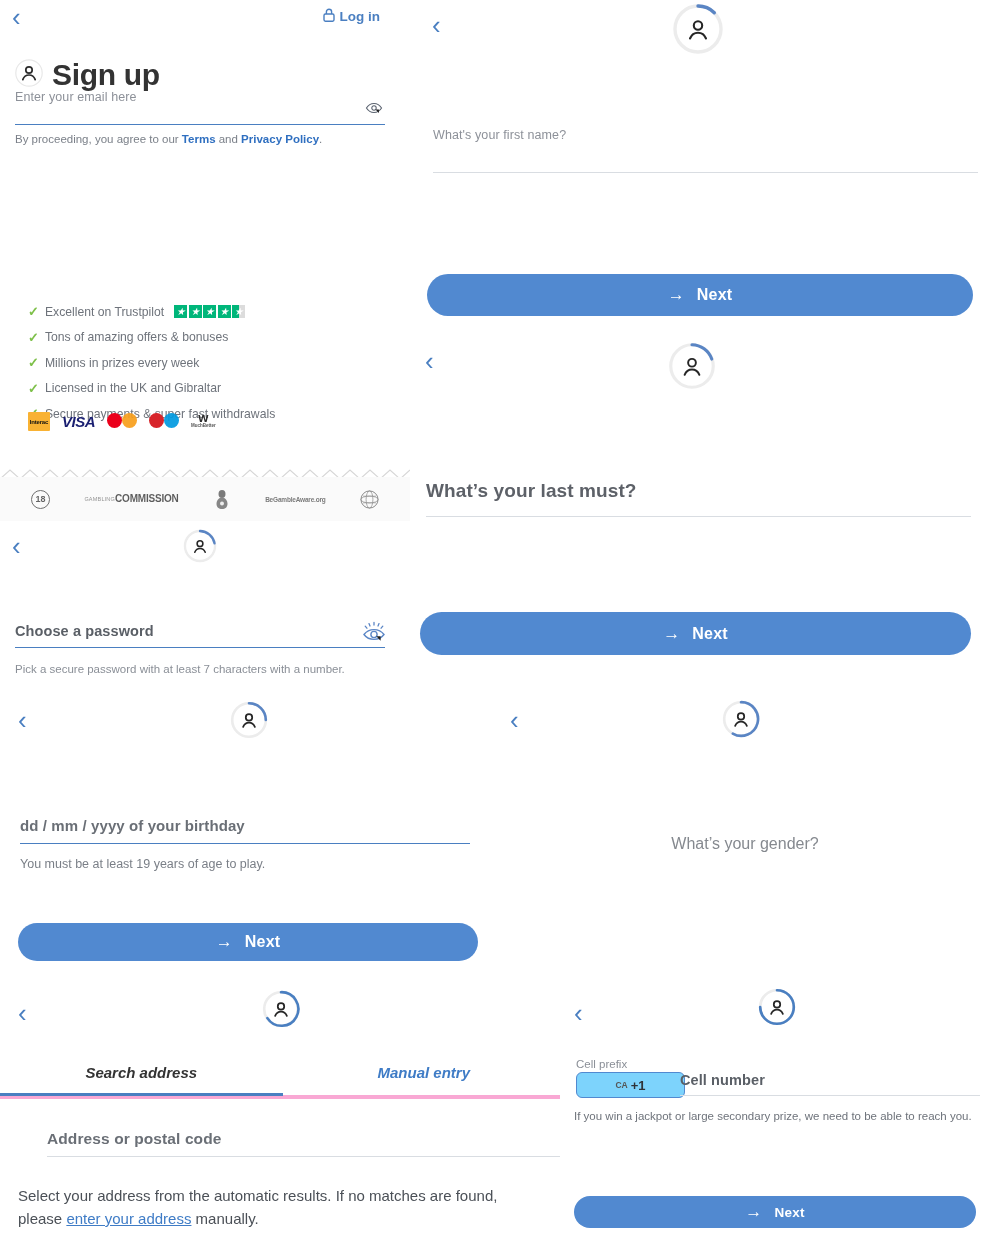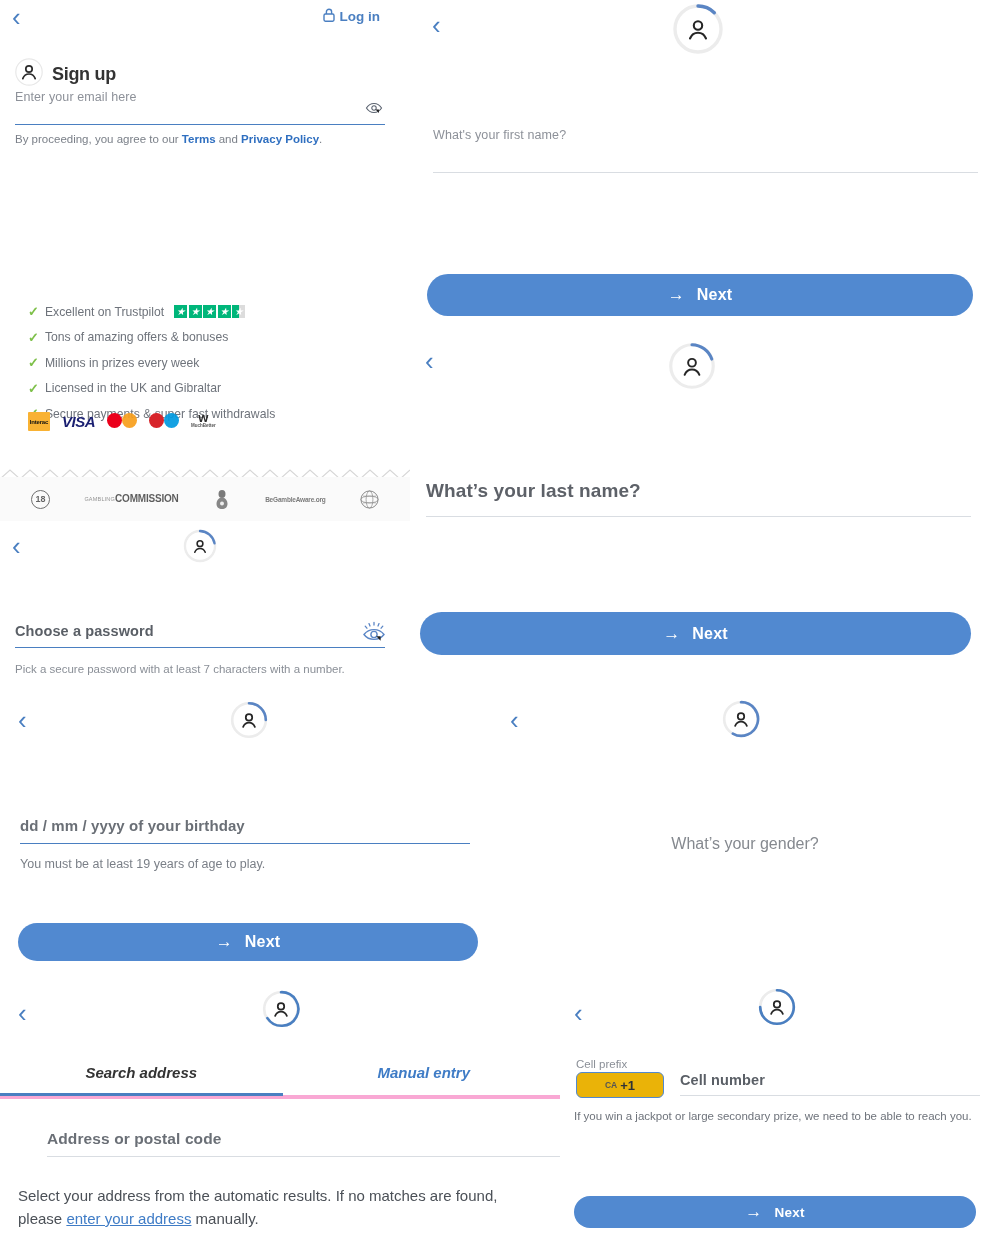--- a/index.html
+++ b/index.html
@@ -60,21 +60,21 @@
   #panelA .login {
     position:absolute; right:35px; top:8px;
     display:flex; align-items:center; gap:5px;
     color:#4a7fc1; font-size:13.5px; font-weight:700; cursor:pointer;
   }
   #panelA .title-row {
     position:absolute; left:15px; top:58px;
     display:flex; align-items:center; gap:9px;
   }
   #panelA .title-row .t {
-    font-size: 18px; font-weight: 800; color:#333; letter-spacing:-.3px;
+    font-size: 30px; font-weight: 800; color:#333; letter-spacing:-.3px;
   }
   #panelA .email-field { position:absolute; left:15px; top:90px; width:370px; }
   #panelA .email-field .flabel { display:block; margin-bottom: 20px; }
   #panelA .email-field .fline { border-bottom: 1.5px solid #4a7fc1; }
   #panelA .eye-ic { position:absolute; right:2px; bottom:5px; }
   #panelA .legal {
     position:absolute; left:15px; top:133px;
     font-size: 11.5px; color:#7b8089;
   }
   #panelA .legal a { color:#2f6fc0; font-weight:700; text-decoration:none; }
@@ -215,24 +215,24 @@
     font-size:15px; line-height:23px; color:#4b5057;
   }
   #panelG .helptext a { color:#3f7cc6; text-decoration:underline; }
 
   
   #panelH { left: 560px; top: 988px; width: 430px; height: 266px; }
   #panelH .chev { position:absolute; left:14px; top:12px; }
   #panelH .avatar-wrap { position:absolute; left:198px; top:0px; }
   #panelH .prefix-label { position:absolute; left:16px; top:70px; font-size:11.5px; color:#8a8f97; }
   #panelH .prefix-box {
-    position:absolute; left:16px; top:84px; width:88px; height:26px;
+    position:absolute; left:16px; top:84px; width:109px; height:26px;
     border:1.5px solid #5189d0; border-radius:6px;
     display:flex; align-items:center; justify-content:center; gap:3px;
-    cursor:pointer; background:#eab308;
+    cursor:pointer; background:#7dd3fc;
   }
   #panelH .prefix-box .cc { font-size:8.5px; color:#555; font-weight:600; }
   #panelH .prefix-box .dial { font-size:13px; font-weight:700; color:#2f3237; }
   #panelH .cell-field { position:absolute; left:120px; top:84px; width:300px; }
   #panelH .cell-field .flabel {
     display:block; font-size:14.5px; font-weight:700; color:#5a5f66; margin-bottom:7px;
   }
   #panelH .hint { position:absolute; left:14px; top:122px; font-size:11.5px; color:#6e737b; }
   #panelH .btn-next { position:absolute; left:14px; top:208px; width:402px; height:32px; font-size:13.5px; }
 </style>
@@ -392,21 +392,21 @@
     <div class="chev">‹</div>
     <div class="avatar-wrap">
       <svg width="48" height="48" viewBox="0 0 52 52">
         <circle cx="26" cy="26" r="23" fill="#fff" stroke="#ececec" stroke-width="3.4"></circle>
         <path d="M26 3 A23 23 0 0 1 47.4 18.5" fill="none" stroke="#5a85c4" stroke-width="3.4" stroke-linecap="round"></path>
         <circle cx="26" cy="22.5" r="4.2" fill="none" stroke="#262626" stroke-width="2.1"></circle>
         <path d="M18 35.5c1.6-4 4.6-5.8 8-5.8s6.4 1.8 8 5.8" fill="none" stroke="#262626" stroke-width="2.1" stroke-linecap="round"></path>
       </svg>
     </div>
     <div class="field">
-      <span class="flabel">What’s your last name?</span>
+      <span class="flabel">What’s your last must?</span>
       <div class="fline"></div>
     </div>
     <button class="btn-next">
       <span class="arrow">→</span>
       <span>Next</span>
     </button>
   </div>
 
   <div class="panel" id="panelD">
     <div class="chev">‹</div>

